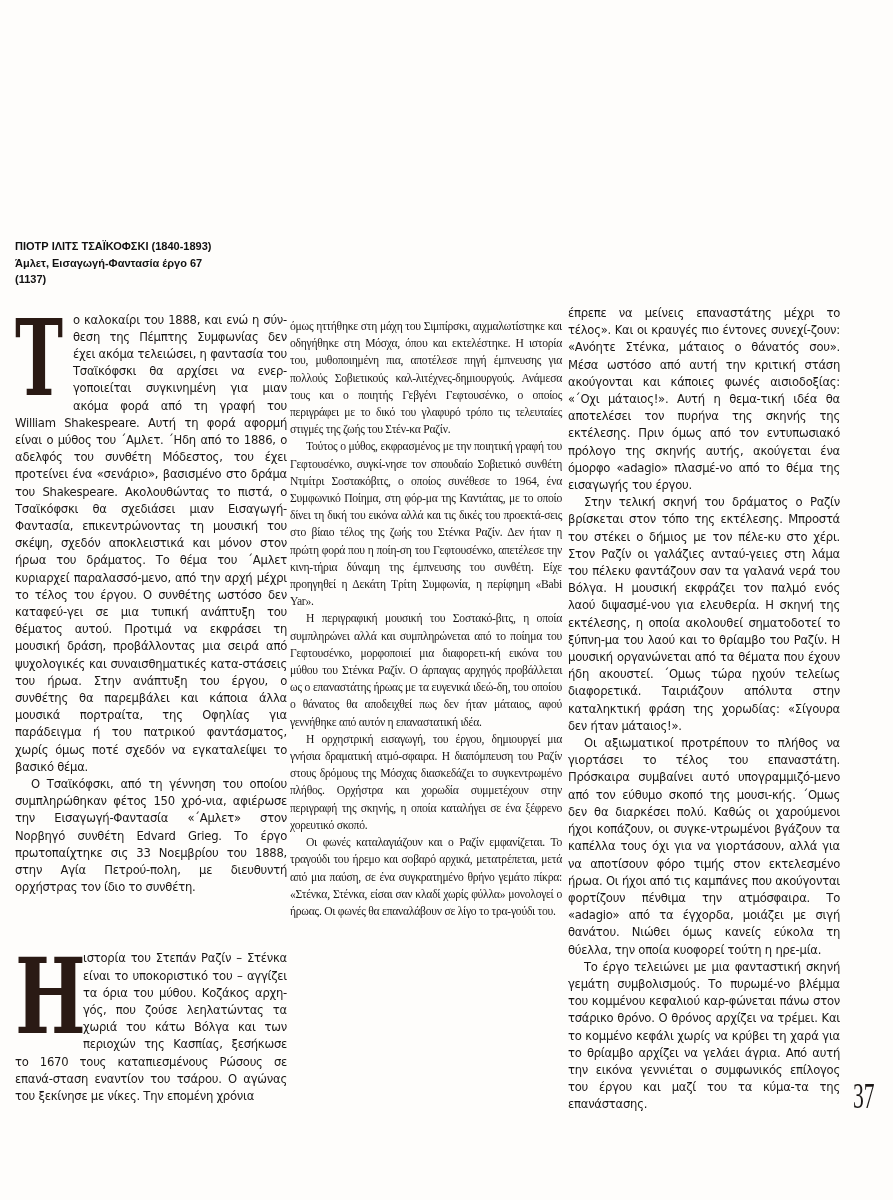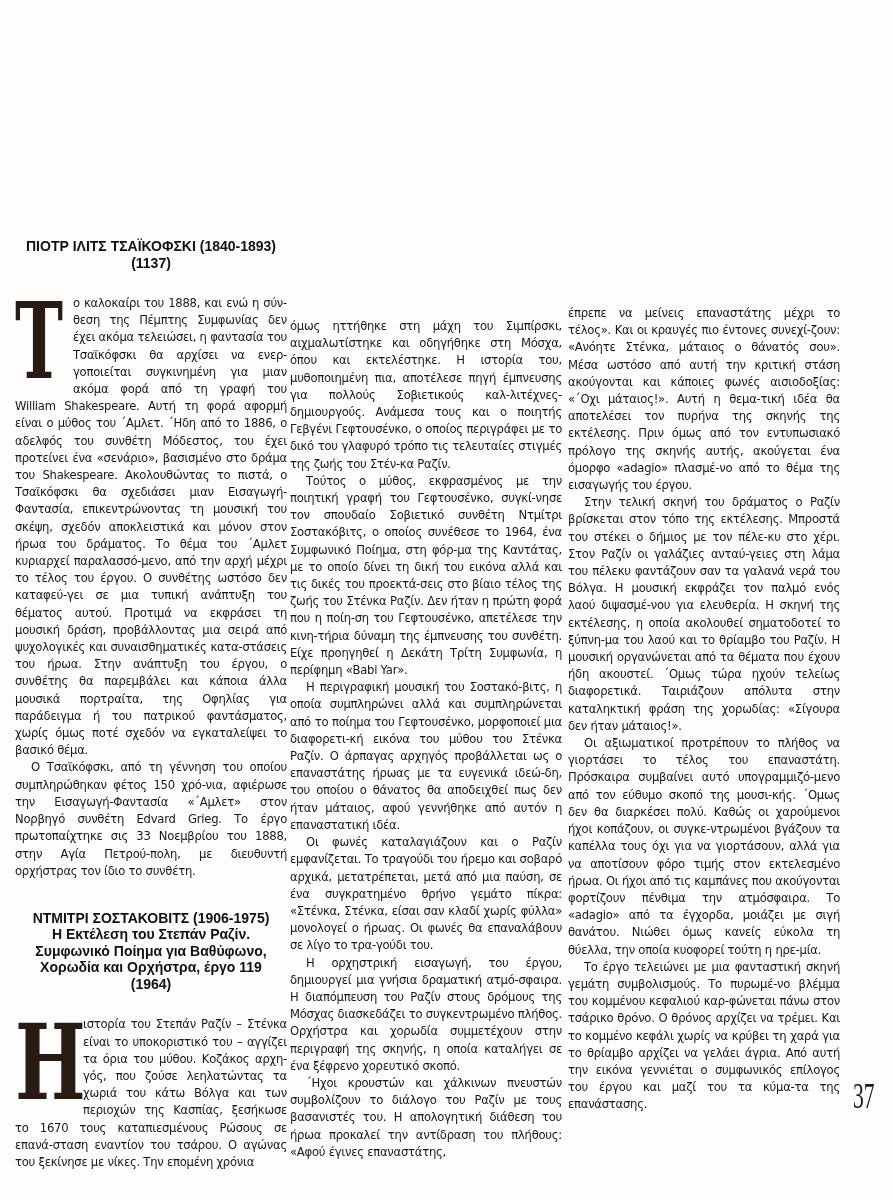--- a/index.html
+++ b/index.html
@@ -10,25 +10,25 @@
     color: #1a1716;
     position: relative;
   }
   .page { position: absolute; left: 0; top: 0; width: 893px; height: 1200px; }
   .col {
     position: absolute; top: 238px; width: 272px;
     font-size: 11.6px; line-height: 17.2px; letter-spacing: -0.25px;
     text-align: justify; hyphens: manual;
   }
   .col1 { left: 15px; }
-  .col2 { left: 290px; top: 318px; }
+  .col2 { left: 290px; top: 318px; font-family: Liberation Serif, serif; }
   .col3 { left: 568px; top: 305px; }
   .heading {
     font-family: "Liberation Sans", sans-serif; font-weight: bold;
-    font-size: 14px; line-height: 16.5px; text-align: center; letter-spacing: 0;
+    font-size: 11px; line-height: 16.5px; text-align: left; letter-spacing: 0;
     color: #111;
   }
   .heading .line { display: block; }
   .p { margin: 0; text-indent: 16px; }
   .p.first { text-indent: 0; }
   .dropcap {
     float: left; font-family: "DejaVu Serif", serif; font-weight: bold;
     color: #2a1a14; line-height: 0.8; margin: 5px 10px 0 0;
   }
   .dropcap.t { font-size: 104px; transform: scaleX(0.62); transform-origin: left top; width: 48px; }
@@ -42,45 +42,38 @@
   }
 </style>
 </head>
 <body>
 
 <div class="page">
 
   <div class="col col1">
     <div class="heading">
       <span class="line">ΠΙΟΤΡ ΙΛΙΤΣ ΤΣΑΪΚΟΦΣΚΙ (1840-1893)</span>
+      <span class="line">Άμλετ, Εισαγωγή-Φαντασία έργο 67</span>
       <span class="line">(1137)</span>
     </div>
     <div class="gap1"></div>
     <p class="p first"><span class="dropcap t">Τ</span><span>ο καλοκαίρι του 1888, και ενώ η σύν-θεση της Πέμπτης Συμφωνίας δεν έχει ακόμα τελειώσει, η φαντασία του Τσαϊκόφσκι θα αρχίσει να ενερ-γοποιείται συγκινημένη για μιαν ακόμα φορά από τη γραφή του William Shakespeare. Αυτή τη φορά αφορμή είναι ο μύθος του ΄Αμλετ. ΄Ηδη από το 1886, ο αδελφός του συνθέτη Μόδεστος, του έχει προτείνει ένα «σενάριο», βασισμένο στο δράμα του Shakespeare. Ακολουθώντας το πιστά, ο Τσαϊκόφσκι θα σχεδιάσει μιαν Εισαγωγή-Φαντασία, επικεντρώνοντας τη μουσική του σκέψη, σχεδόν αποκλειστικά και μόνον στον ήρωα του δράματος. Το θέμα του ΄Αμλετ κυριαρχεί παραλασσό-μενο, από την αρχή μέχρι το τέλος του έργου. Ο συνθέτης ωστόσο δεν καταφεύ-γει σε μια τυπική ανάπτυξη του θέματος αυτού. Προτιμά να εκφράσει τη μουσική δράση, προβάλλοντας μια σειρά από ψυχολογικές και συναισθηματικές κατα-στάσεις του ήρωα. Στην ανάπτυξη του έργου, ο συνθέτης θα παρεμβάλει και κάποια άλλα μουσικά πορτραίτα, της Οφηλίας για παράδειγμα ή του πατρικού φαντάσματος, χωρίς όμως ποτέ σχεδόν να εγκαταλείψει το βασικό θέμα.</span></p>
     <p class="p">Ο Τσαϊκόφσκι, από τη γέννηση του οποίου συμπληρώθηκαν φέτος 150 χρό-νια, αφιέρωσε την Εισαγωγή-Φαντασία «΄Αμλετ» στον Νορβηγό συνθέτη Edvard Grieg. Το έργο πρωτοπαίχτηκε σις 33 Νοεμβρίου του 1888, στην Αγία Πετρού-πολη, με διευθυντή ορχήστρας τον ίδιο το συνθέτη.</p>
 
     <div class="gap2"></div>
-    <div class="heading">
-      <span class="line">ΝΤΜΙΤΡΙ ΣΟΣΤΑΚΟΒΙΤΣ (1906-1975)</span>
-      <span class="line">Η Εκτέλεση του Στεπάν Ραζίν.</span>
-      <span class="line">Συμφωνικό Ποίημα για Βαθύφωνο,</span>
-      <span class="line">Χορωδία και Ορχήστρα, έργο 119</span>
-      <span class="line">(1964)</span>
-    </div>
     <div class="gap1"></div>
     <p class="p first"><span class="dropcap h">Η</span><span>ιστορία του Στεπάν Ραζίν – Στένκα είναι το υποκοριστικό του – αγγίζει τα όρια του μύθου. Κοζάκος αρχη-γός, που ζούσε λεηλατώντας τα χωριά του κάτω Βόλγα και των περιοχών της Κασπίας, ξεσήκωσε το 1670 τους καταπιεσμένους Ρώσους σε επανά-σταση εναντίον του τσάρου. Ο αγώνας του ξεκίνησε με νίκες. Την επομένη χρόνια</span></p>
   </div>
 
   <div class="col col2">
     <p class="p first">όμως ηττήθηκε στη μάχη του Σιμπίρσκι, αιχμαλωτίστηκε και οδηγήθηκε στη Μόσχα, όπου και εκτελέστηκε. Η ιστορία του, μυθοποιημένη πια, αποτέλεσε πηγή έμπνευσης για πολλούς Σοβιετικούς καλ-λιτέχνες-δημιουργούς. Ανάμεσα τους και ο ποιητής Γεβγένι Γεφτουσένκο, ο οποίος περιγράφει με το δικό του γλαφυρό τρόπο τις τελευταίες στιγμές της ζωής του Στέν-κα Ραζίν.</p>
     <p class="p">Τούτος ο μύθος, εκφρασμένος με την ποιητική γραφή του Γεφτουσένκο, συγκί-νησε τον σπουδαίο Σοβιετικό συνθέτη Ντμίτρι Σοστακόβιτς, ο οποίος συνέθεσε το 1964, ένα Συμφωνικό Ποίημα, στη φόρ-μα της Καντάτας, με το οποίο δίνει τη δική του εικόνα αλλά και τις δικές του προεκτά-σεις στο βίαιο τέλος της ζωής του Στένκα Ραζίν. Δεν ήταν η πρώτη φορά που η ποίη-ση του Γεφτουσένκο, απετέλεσε την κινη-τήρια δύναμη της έμπνευσης του συνθέτη. Είχε προηγηθεί η Δεκάτη Τρίτη Συμφωνία, η περίφημη «Babi Yar».</p>
     <p class="p">Η περιγραφική μουσική του Σοστακό-βιτς, η οποία συμπληρώνει αλλά και συμπληρώνεται από το ποίημα του Γεφτουσένκο, μορφοποιεί μια διαφορετι-κή εικόνα του μύθου του Στένκα Ραζίν. Ο άρπαγας αρχηγός προβάλλεται ως ο επαναστάτης ήρωας με τα ευγενικά ιδεώ-δη, του οποίου ο θάνατος θα αποδειχθεί πως δεν ήταν μάταιος, αφού γεννήθηκε από αυτόν η επαναστατική ιδέα.</p>
+    <p class="p">Η ορχηστρική εισαγωγή, του έργου, δημιουργεί μια γνήσια δραματική ατμό-σφαιρα. Η διαπόμπευση του Ραζίν στους δρόμους της Μόσχας διασκεδάζει το συγκεντρωμένο πλήθος. Ορχήστρα και χορωδία συμμετέχουν στην περιγραφή της σκηνής, η οποία καταλήγει σε ένα ξέφρενο χορευτικό σκοπό.</p>
     <p class="p">Οι φωνές καταλαγιάζουν και ο Ραζίν εμφανίζεται. Το τραγούδι του ήρεμο και σοβαρό αρχικά, μετατρέπεται, μετά από μια παύση, σε ένα συγκρατημένο θρήνο γεμάτο πίκρα: «Στένκα, Στένκα, είσαι σαν κλαδί χωρίς φύλλα» μονολογεί ο ήρωας. Οι φωνές θα επαναλάβουν σε λίγο το τρα-γούδι του.</p>
-    <p class="p">Η ορχηστρική εισαγωγή, του έργου, δημιουργεί μια γνήσια δραματική ατμό-σφαιρα. Η διαπόμπευση του Ραζίν στους δρόμους της Μόσχας διασκεδάζει το συγκεντρωμένο πλήθος. Ορχήστρα και χορωδία συμμετέχουν στην περιγραφή της σκηνής, η οποία καταλήγει σε ένα ξέφρενο χορευτικό σκοπό.</p>
-    <p class="p">΄Ηχοι κρουστών και χάλκινων πνευστών συμβολίζουν το διάλογο του Ραζίν με τους βασανιστές του. Η απολογητική διάθεση του ήρωα προκαλεί την αντίδραση του πλήθους: «Αφού έγινες επαναστάτης,</p>
   </div>
 
   <div class="col col3">
     <p class="p first">έπρεπε να μείνεις επαναστάτης μέχρι το τέλος». Και οι κραυγές πιο έντονες συνεχί-ζουν: «Ανόητε Στένκα, μάταιος ο θάνατός σου». Μέσα ωστόσο από αυτή την κριτική στάση ακούγονται και κάποιες φωνές αισιοδοξίας: «΄Οχι μάταιος!». Αυτή η θεμα-τική ιδέα θα αποτελέσει τον πυρήνα της σκηνής της εκτέλεσης. Πριν όμως από τον εντυπωσιακό πρόλογο της σκηνής αυτής, ακούγεται ένα όμορφο «adagio» πλασμέ-νο από το θέμα της εισαγωγής του έργου.</p>
     <p class="p">Στην τελική σκηνή του δράματος ο Ραζίν βρίσκεται στον τόπο της εκτέλεσης. Μπροστά του στέκει ο δήμιος με τον πέλε-κυ στο χέρι. Στον Ραζίν οι γαλάζιες ανταύ-γειες στη λάμα του πέλεκυ φαντάζουν σαν τα γαλανά νερά του Βόλγα. Η μουσική εκφράζει τον παλμό ενός λαού διψασμέ-νου για ελευθερία. Η σκηνή της εκτέλεσης, η οποία ακολουθεί σηματοδοτεί το ξύπνη-μα του λαού και το θρίαμβο του Ραζίν. Η μουσική οργανώνεται από τα θέματα που έχουν ήδη ακουστεί. ΄Ομως τώρα ηχούν τελείως διαφορετικά. Ταιριάζουν απόλυτα στην καταληκτική φράση της χορωδίας: «Σίγουρα δεν ήταν μάταιος!».</p>
     <p class="p">Οι αξιωματικοί προτρέπουν το πλήθος να γιορτάσει το τέλος του επαναστάτη. Πρόσκαιρα συμβαίνει αυτό υπογραμμιζό-μενο από τον εύθυμο σκοπό της μουσι-κής. ΄Ομως δεν θα διαρκέσει πολύ. Καθώς οι χαρούμενοι ήχοι κοπάζουν, οι συγκε-ντρωμένοι βγάζουν τα καπέλλα τους όχι για να γιορτάσουν, αλλά για να αποτίσουν φόρο τιμής στον εκτελεσμένο ήρωα. Οι ήχοι από τις καμπάνες που ακούγονται φορτίζουν πένθιμα την ατμόσφαιρα. Το «adagio» από τα έγχορδα, μοιάζει με σιγή θανάτου. Νιώθει όμως κανείς εύκολα τη θύελλα, την οποία κυοφορεί τούτη η ηρε-μία.</p>
     <p class="p">Το έργο τελειώνει με μια φανταστική σκηνή γεμάτη συμβολισμούς. Το πυρωμέ-νο βλέμμα του κομμένου κεφαλιού καρ-φώνεται πάνω στον τσάρικο θρόνο. Ο θρόνος αρχίζει να τρέμει. Και το κομμένο κεφάλι χωρίς να κρύβει τη χαρά για το θρίαμβο αρχίζει να γελάει άγρια. Από αυτή την εικόνα γεννιέται ο συμφωνικός επίλογος του έργου και μαζί του τα κύμα-τα της επανάστασης.</p>
   </div>
 
   <div class="pagenum">37</div>

